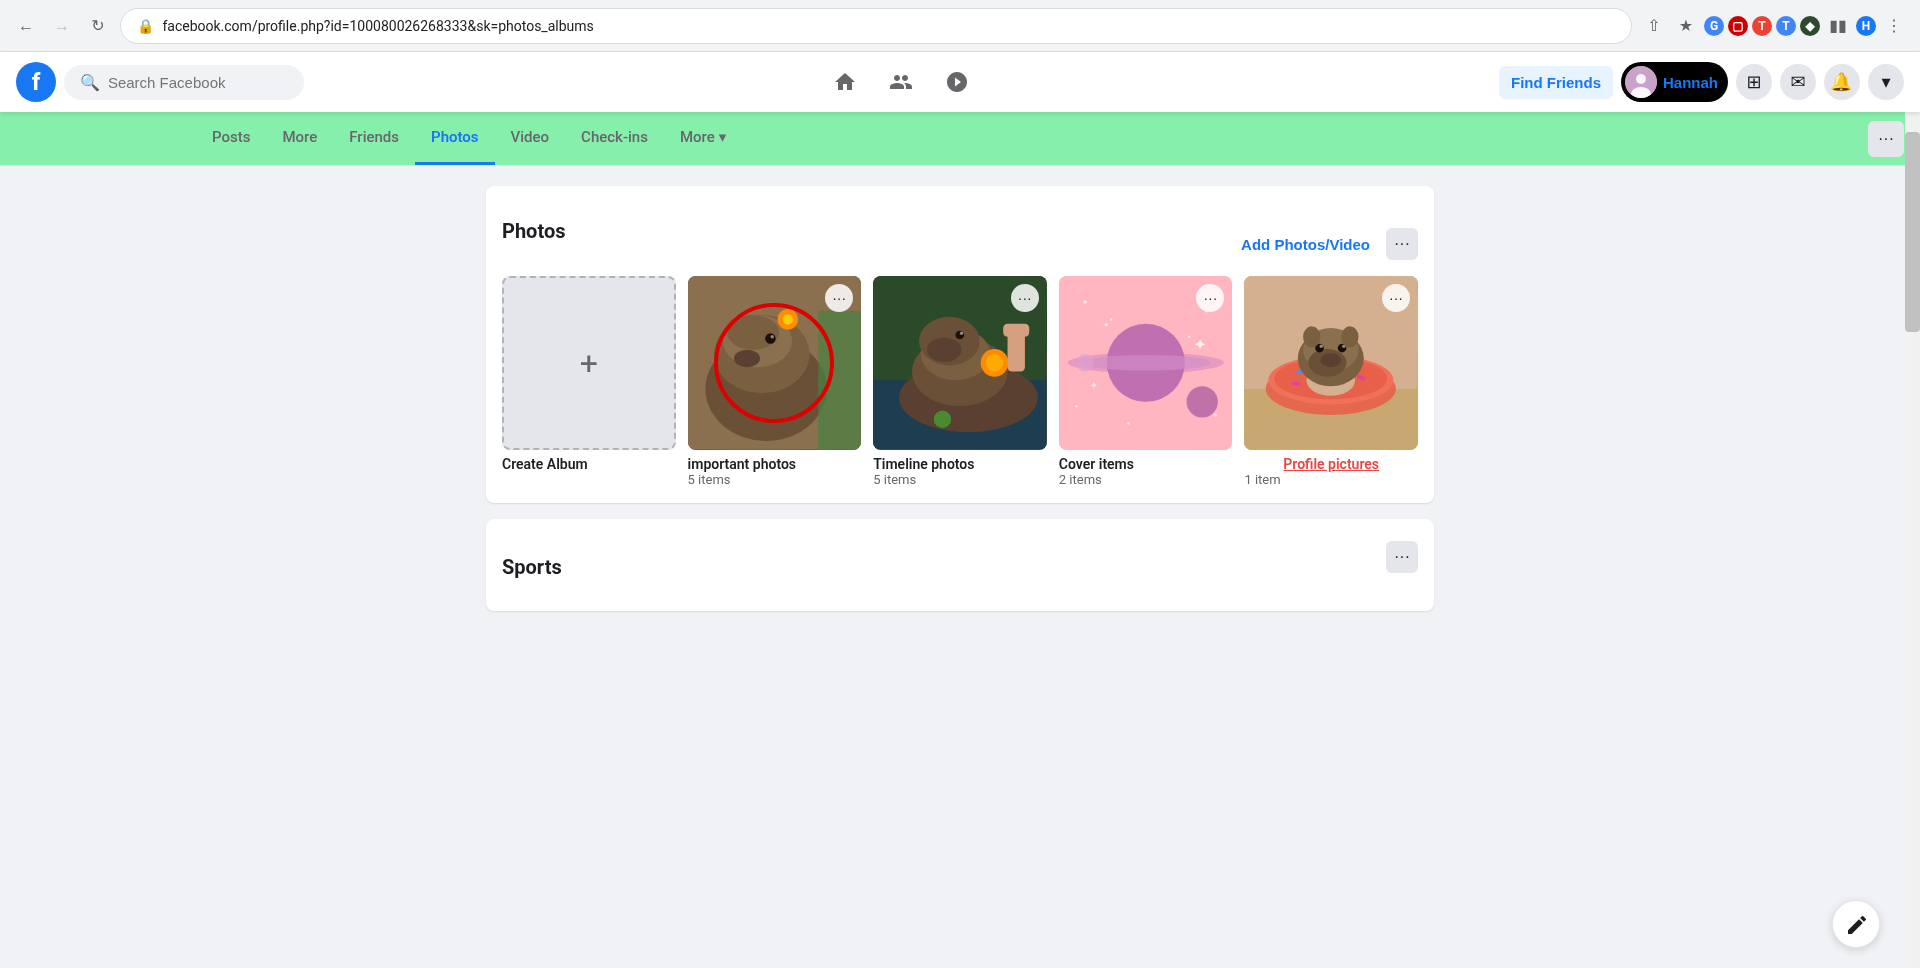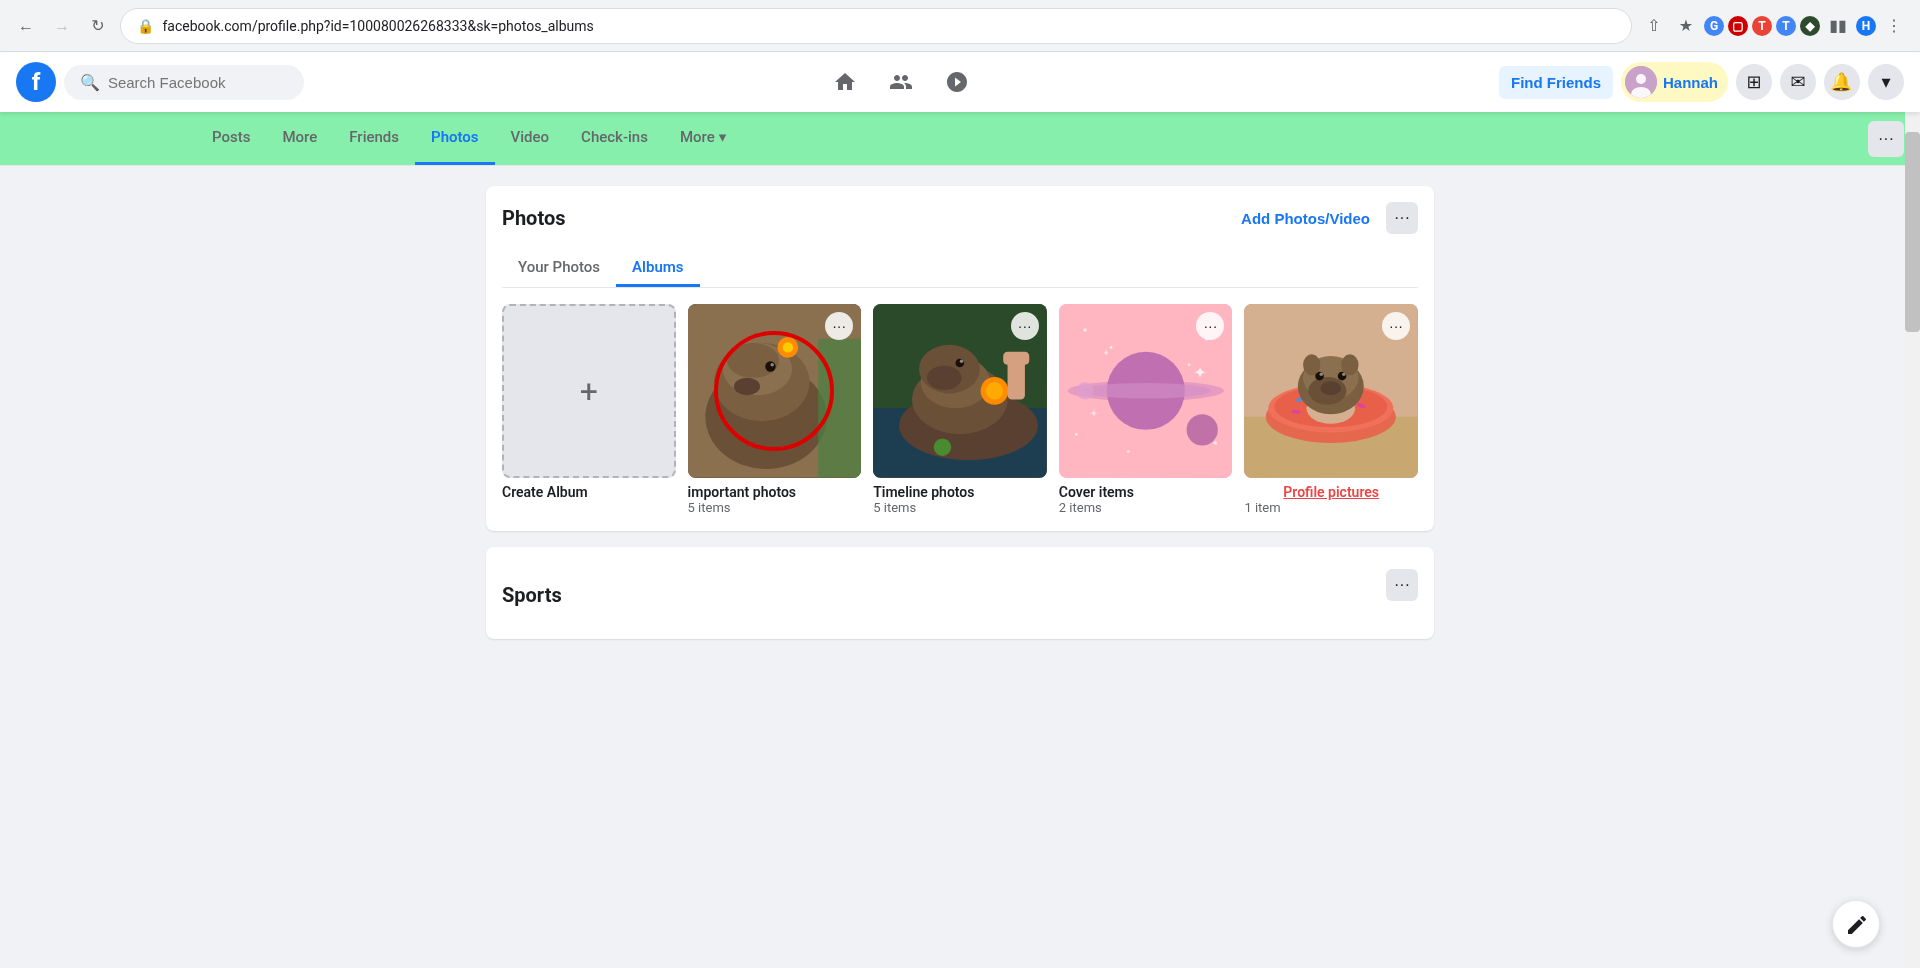--- a/index.html
+++ b/index.html
@@ -135,21 +135,21 @@
       border-radius: 6px;
       padding: 8px 12px;
       font-size: 15px;
       font-weight: 600;
       cursor: pointer;
     }
     .fb-user-btn {
       display: flex;
       align-items: center;
       gap: 6px;
-      background: #fef9c3;
+      background: #000000;
       border: none;
       border-radius: 20px;
       padding: 4px 10px 4px 4px;
       cursor: pointer;
       font-size: 15px;
       font-weight: 600;
       color: #1877f2;
     }
     .fb-user-avatar {
       width: 32px; height: 32px;
@@ -211,20 +211,21 @@
     }
     .section-title {
       font-size: 20px;
       font-weight: 700;
       color: #1c1e21;
     }
     .section-header-actions {
       display: flex;
       align-items: center;
       gap: 8px;
+      margin-top: 26px;
     }
     .add-photos-btn {
       color: #1877f2;
       font-size: 15px;
       font-weight: 600;
       background: none;
       border: none;
       cursor: pointer;
       padding: 6px 8px;
       border-radius: 6px;
@@ -495,24 +496,20 @@
 
   <div class="section-card">
     <div class="section-header">
       <span class="section-title">Photos</span>
       <div class="section-header-actions">
         <button class="add-photos-btn">Add Photos/Video</button>
         <button class="section-more-btn">···</button>
       </div>
     </div>
 
-    <div class="photos-subtabs">
-      <div class="subtab">Your Photos</div>
-      <div class="subtab active">Albums</div>
-    </div>
 
     <div class="albums-grid">
 
       <div class="album-item">
         <div class="album-thumb album-create">
           <span class="album-create-icon">+</span>
         </div>
         <div class="album-name">Create Album</div>
       </div>
 

